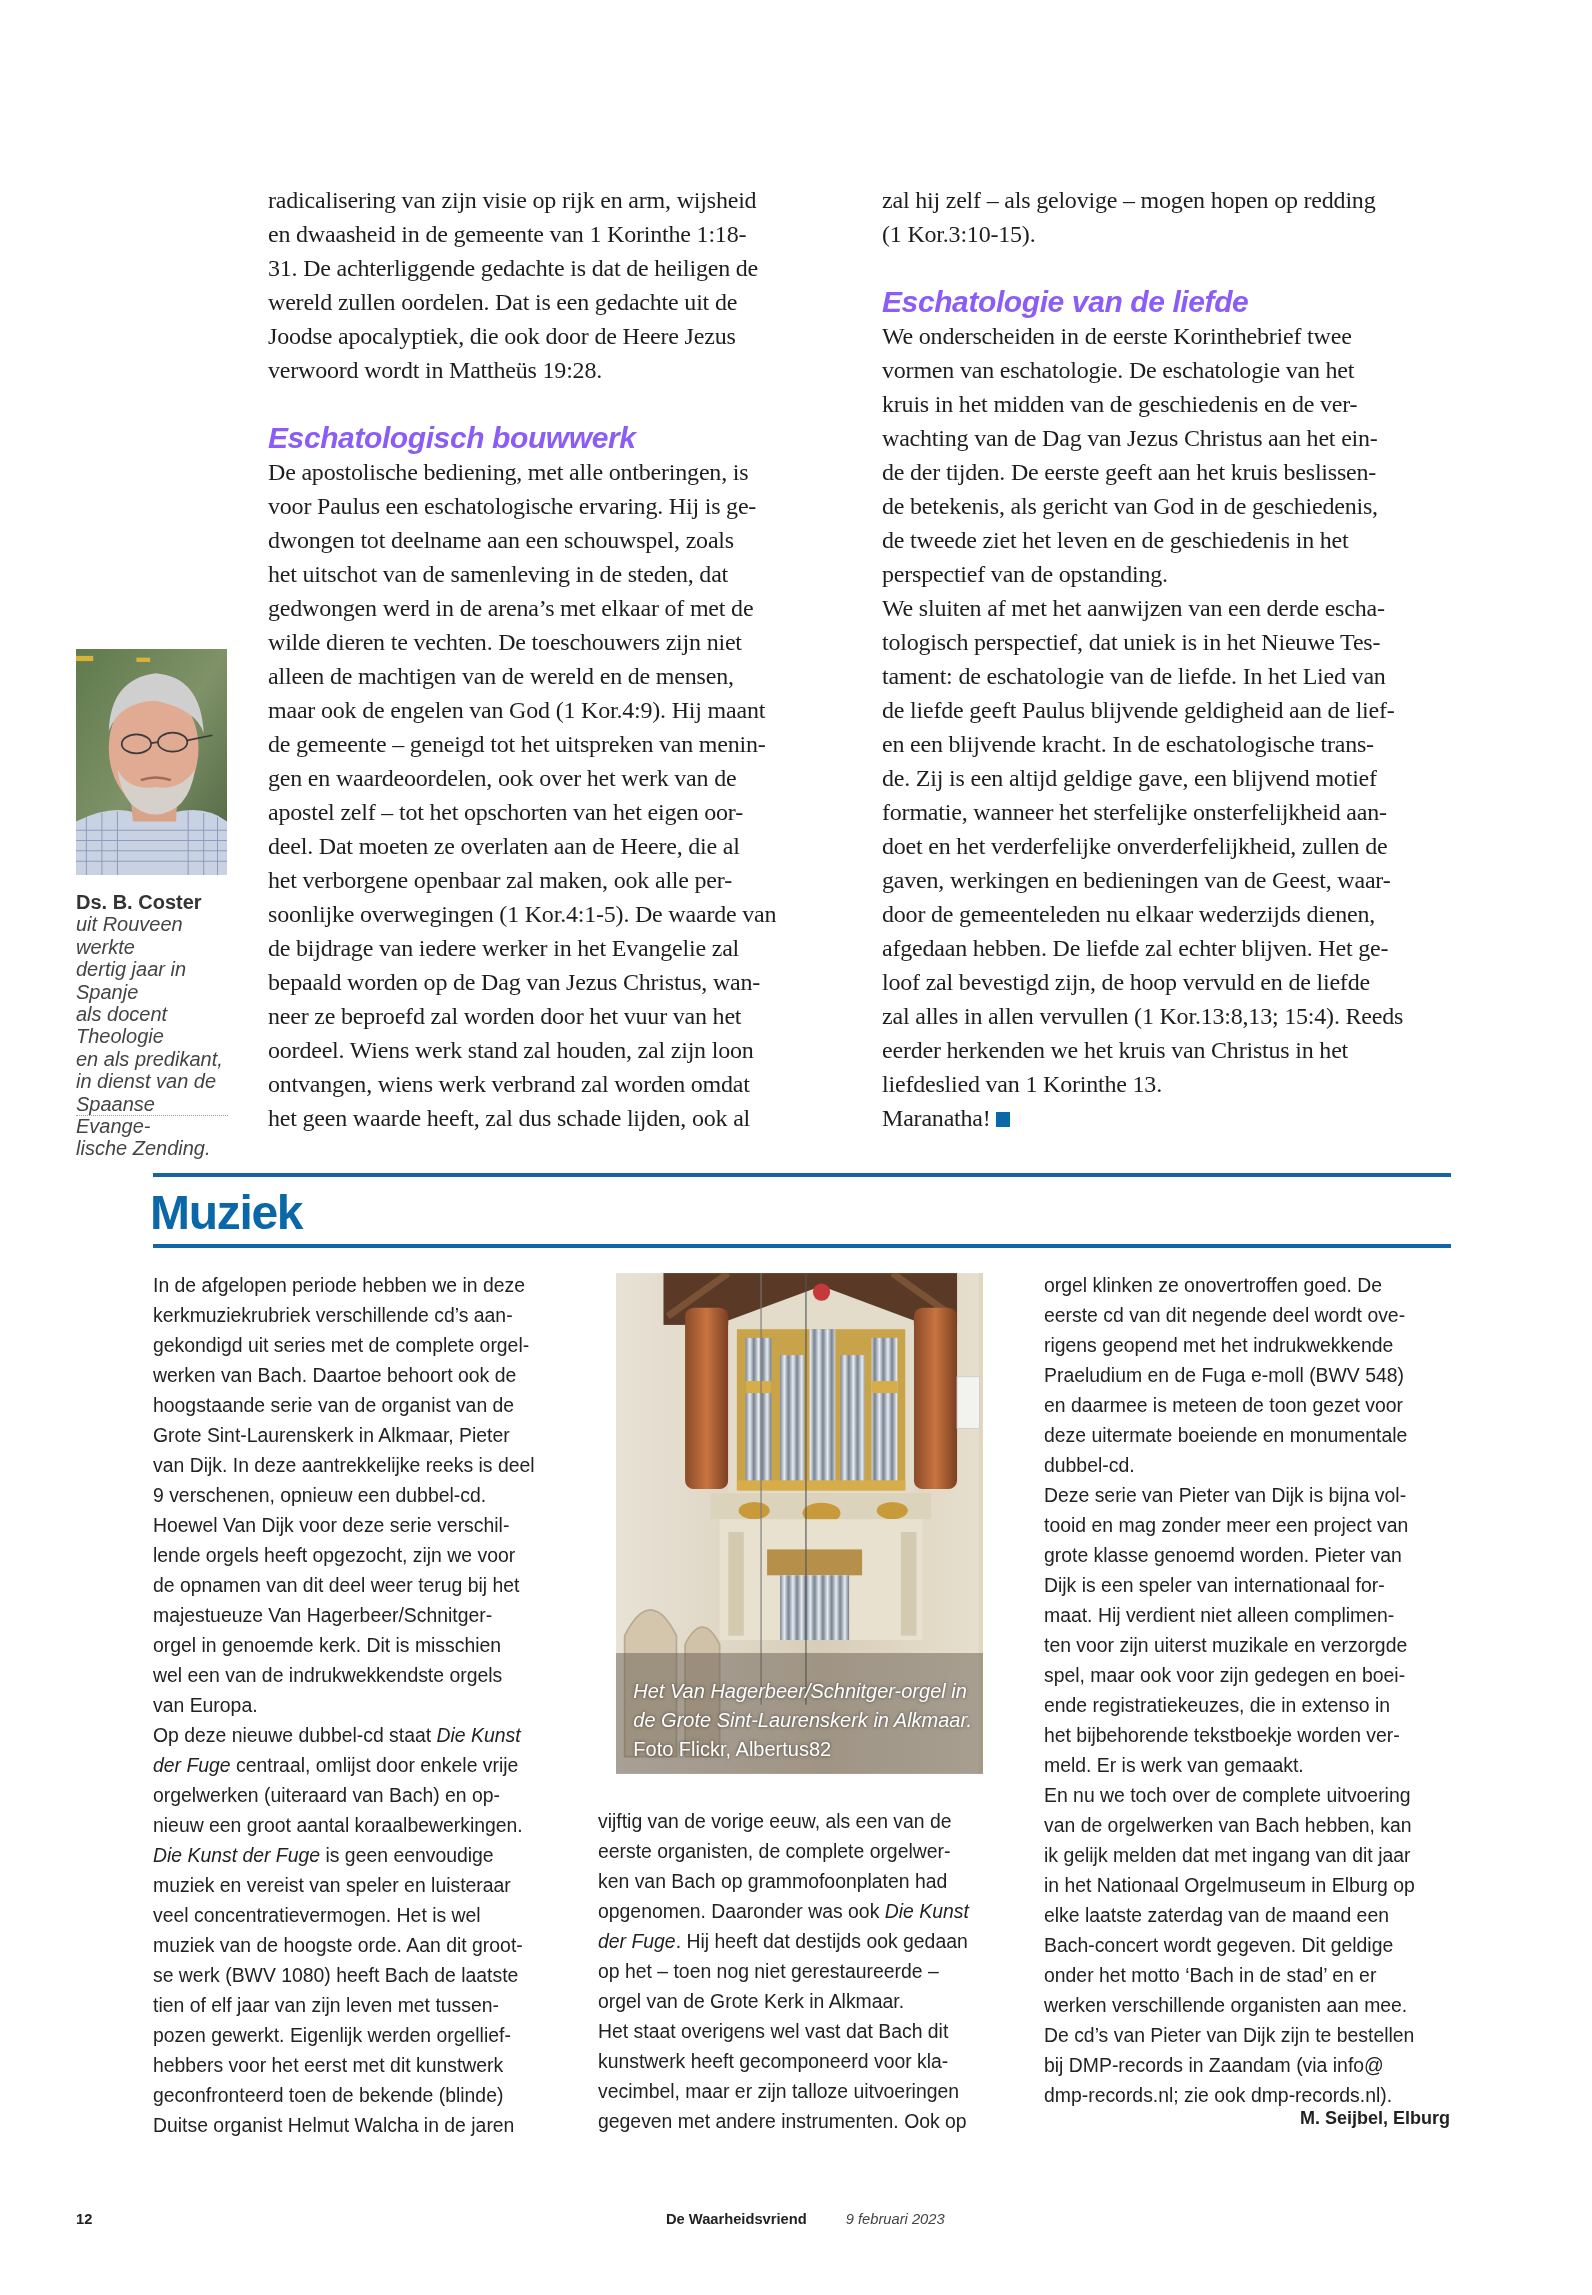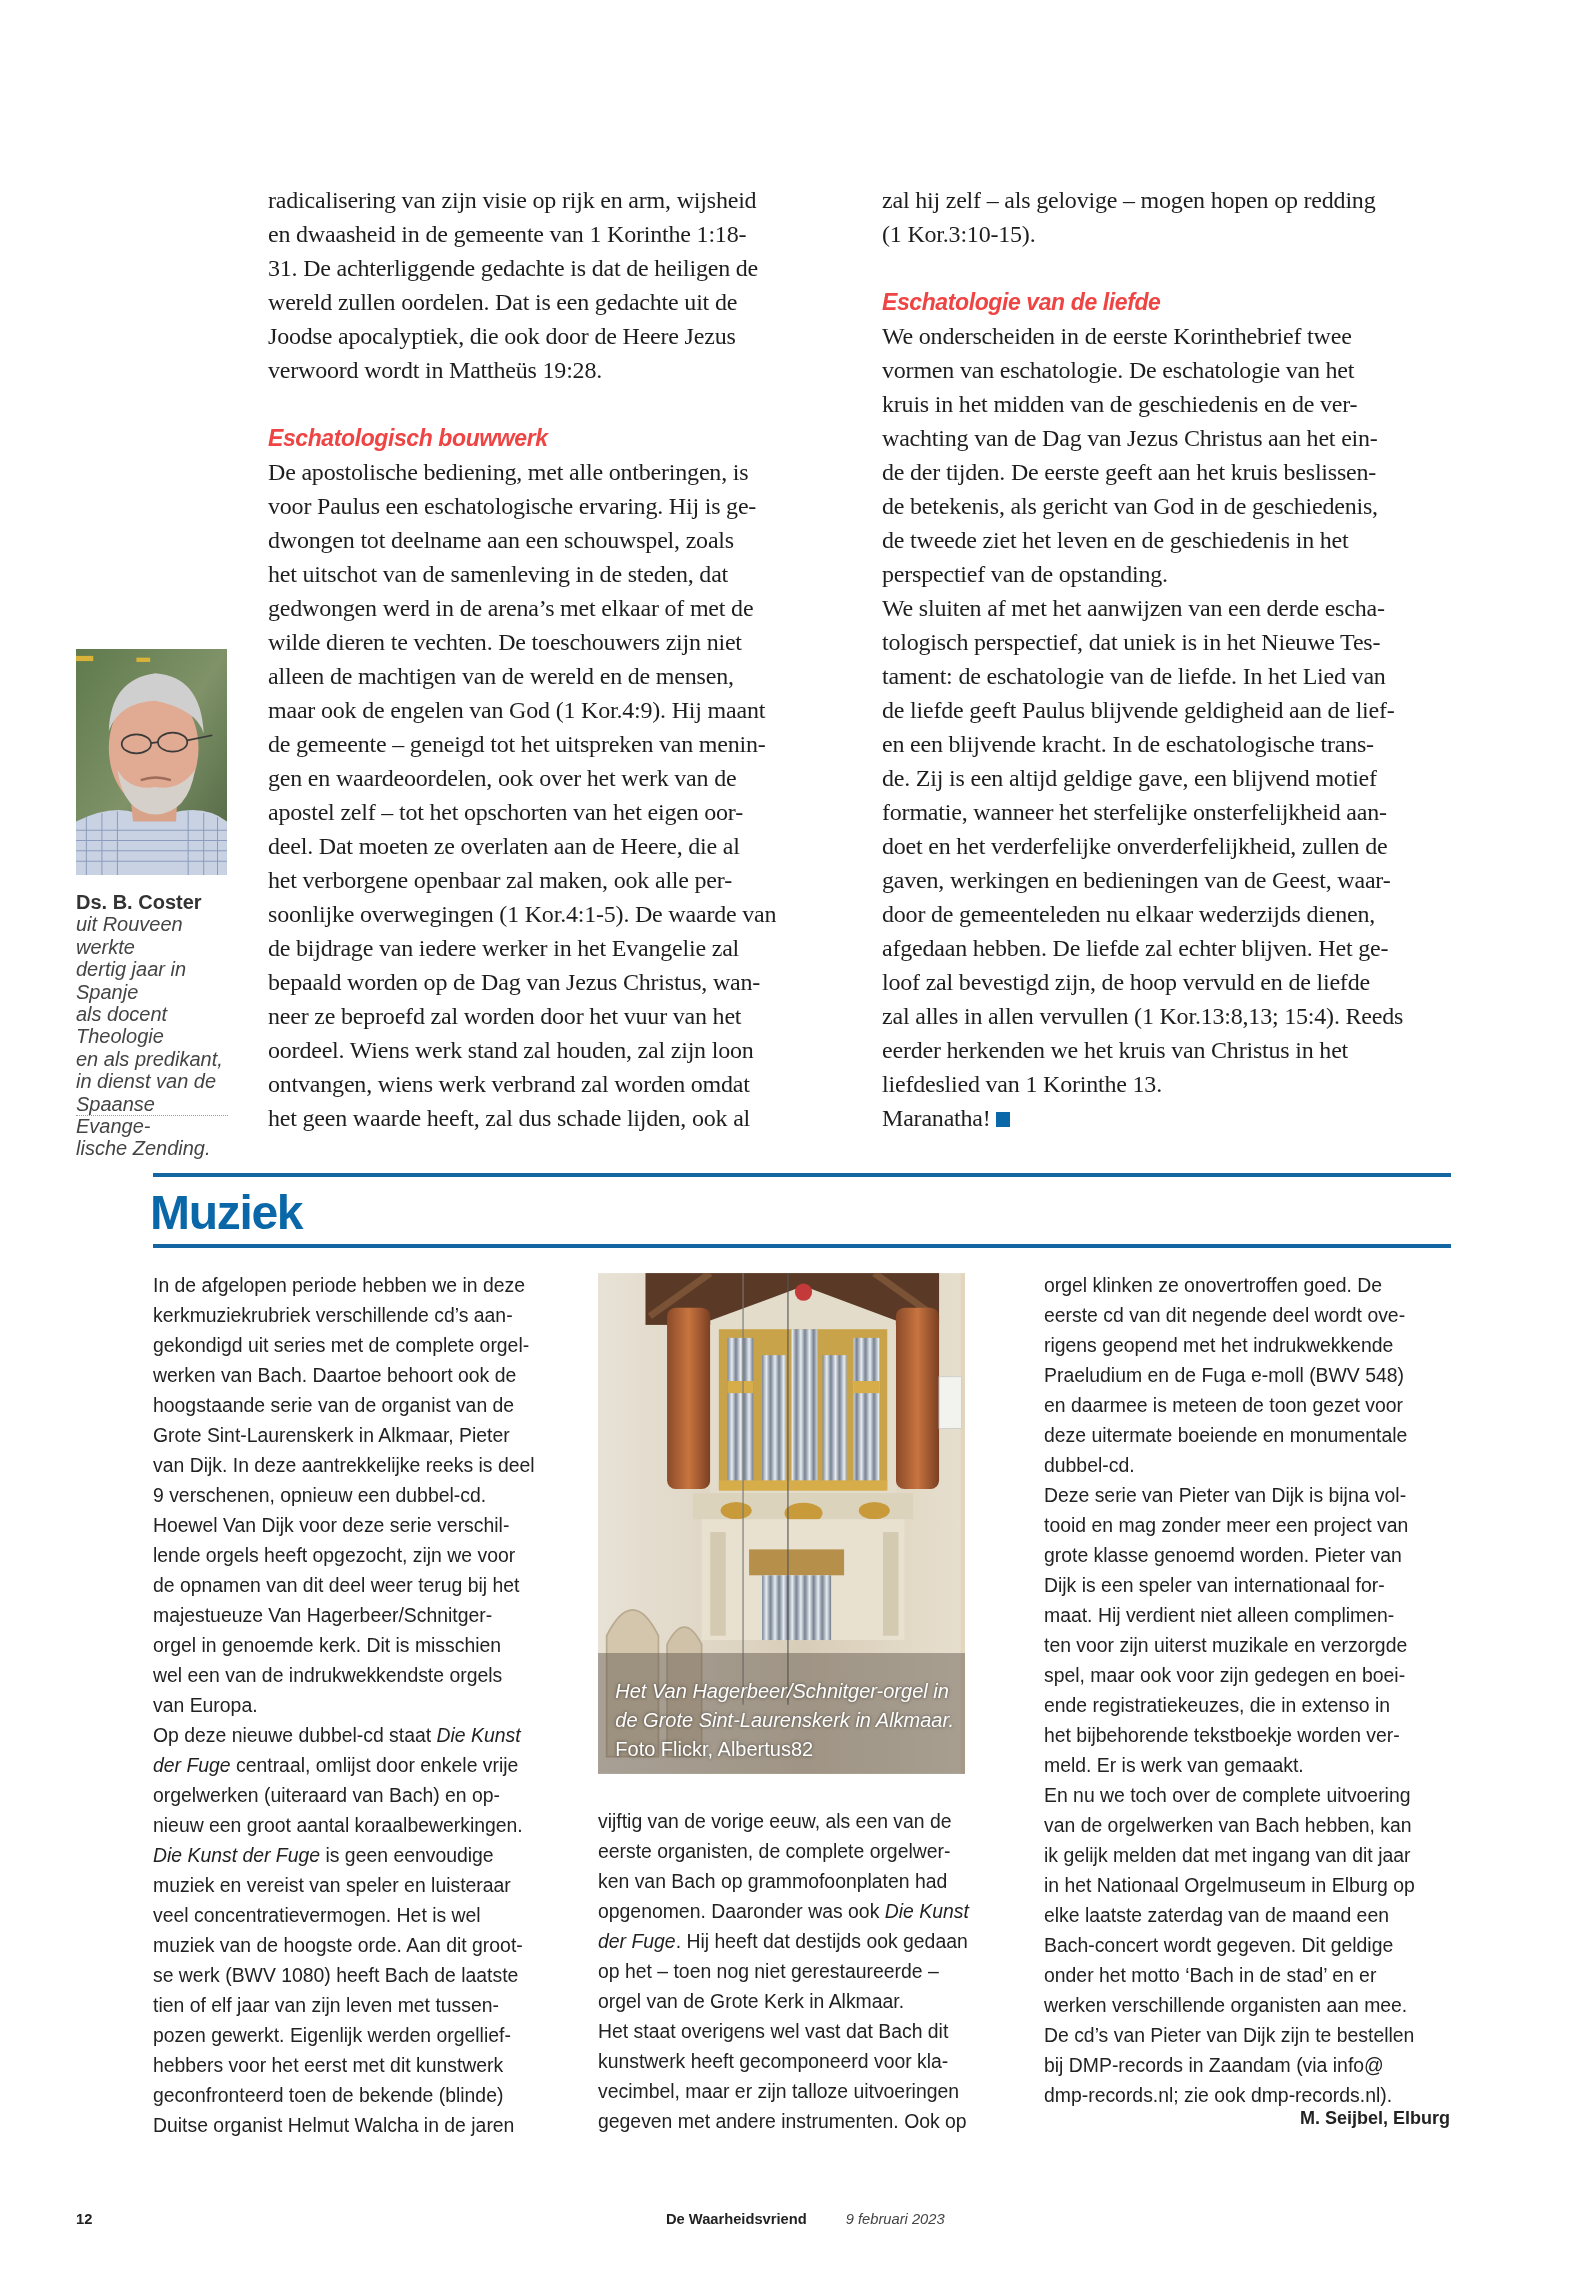--- a/index.html
+++ b/index.html
@@ -1,31 +1,31 @@
 <!DOCTYPE html>
 <html style="font-size:14px"><head>
 <meta charset="utf-8">
 <style>
   html, body { margin: 0; padding: 0; background: #ffffff; }
   body { width: 1592px; height: 2295px; position: relative; overflow: hidden; color: #1f1f1f; }
   .abs { position: absolute; }
   .serif { font-family: "Liberation Serif", "DejaVu Serif", serif; font-size: 24px; line-height: 34px; color: #1e1e1e; letter-spacing: -0.2px; }
   .sans { font-family: "Liberation Sans", "DejaVu Sans", sans-serif; font-size: 19.4px; line-height: 30px; color: #222; }
-  .subhead { font-family: "Liberation Sans", "DejaVu Sans", sans-serif; font-style: italic; font-weight: bold; color: #ef4444; font-size: 23px; line-height: 34px; letter-spacing: -0.4px; }
+  .subhead { font-family: "Liberation Sans", "DejaVu Sans", sans-serif; font-style: italic; font-weight: bold; color: #8b5cf6; font-size: 30px; line-height: 34px; letter-spacing: -0.4px; }
   .line { white-space: nowrap; display: block; }
   .gap { display: block; height: 34px; }
   .author-photo { left: 76px; top: 649px; width: 151px; height: 226px; overflow: hidden; background: #6b7e58; }
   .author-caption { left: 76px; top: 891px; width: 155px; font-family: "Liberation Sans", "DejaVu Sans", sans-serif; font-size: 20px; line-height: 22.4px; color: #444; }
   .author-caption .name { font-weight: bold; color: #333; display:block; }
   .author-caption .desc { font-style: italic; display:block; }
   .dotted { left: 76px; top: 1115px; width: 152px; border-top: 1.7px dotted #9a9a9a; height: 0; }
   .rule { height: 3.5px; background: #1466a3; }
   .muziek-title { font-family: "Liberation Sans", "DejaVu Sans", sans-serif; font-weight: bold; font-size: 48px; color: #0b68a8; letter-spacing: -1.3px; }
   .end-mark { display: inline-block; width: 14.7px; height: 14.7px; background: #0b68a8; vertical-align: -0.9px; margin-left: 5.2px; }
-  .organ-photo { left: 598px; top: 1273px; width: 367px; height: 501px; overflow: hidden; }
+  .organ-photo { left: 616px; top: 1273px; width: 367px; height: 501px; overflow: hidden; }
   .photo-caption { position: absolute; left: 17.3px; bottom: 10.4px; color: #fff; font-family: "Liberation Sans", "DejaVu Sans", sans-serif; font-size: 20px; line-height: 29px; text-shadow: 0 0 3.5px rgba(0,0,0,0.6); }
   .photo-caption .it { font-style: italic; display:block; white-space: nowrap; }
   .photo-caption .credit { display:block; }
   .sig { font-family: "Liberation Sans", "DejaVu Sans", sans-serif; font-weight: bold; font-size: 18px; color: #222; text-align: right; }
   .footer { font-family: "Liberation Sans", "DejaVu Sans", sans-serif; font-size: 14.7px; color: #222; }
   .footer .pub { font-weight: bold; }
   .footer .date { font-style: italic; color: #444; margin-left: 35px; }
   i { font-style: italic; }
 </style>
 </head>

